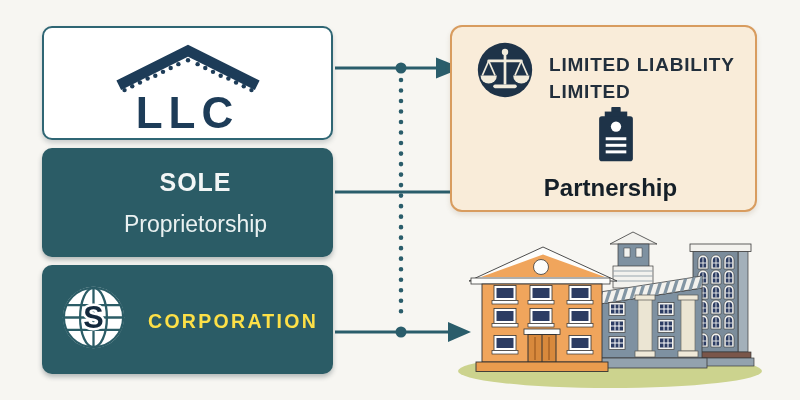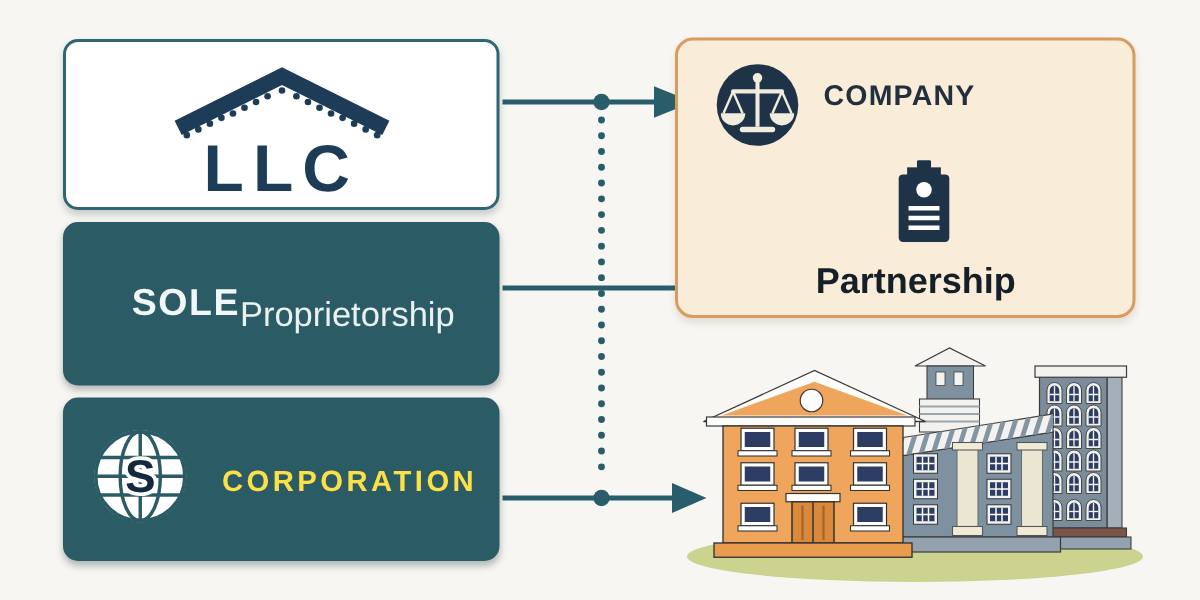--- a/index.html
+++ b/index.html
@@ -15,21 +15,21 @@
   .llc-box{
     left:42px;top:26px;width:291px;height:114px;
     background:#ffffff;border:2.5px solid #2f6674;
     box-shadow:0 3px 5px rgba(40,60,70,.22);
     display:flex;flex-direction:column;align-items:center;
     z-index:2;
   }
   .teal{background:#2b5c66;box-shadow:0 3px 5px rgba(20,40,48,.3);z-index:2;}
   .sole-box{
     left:42px;top:148px;width:291px;height:109px;
-    display:flex;flex-direction:row;align-items:center;justify-content:center;
+    display:flex;flex-direction:column;align-items:center;justify-content:center;
     padding-left:16px;
   }
   .corp-box{left:42px;top:265px;width:291px;height:109px;}
   .cream-box{
     left:450px;top:25px;width:307px;height:187px;
     background:#f9ecd9;border:2px solid #d89c5f;border-radius:12px;
     box-shadow:0 3px 5px rgba(120,90,50,.15);
     z-index:2;
   }
   
@@ -251,21 +251,22 @@
         <line x1="14" y1="22" x2="21" y2="38" stroke-width="1.8"></line>
         <line x1="50" y1="22" x2="43" y2="38" stroke-width="1.8"></line>
         <line x1="50" y1="22" x2="57" y2="38" stroke-width="1.8"></line>
         <line x1="21" y1="50" x2="43" y2="50" stroke-width="4" stroke-linecap="round"></line>
       </g>
       <circle cx="32" cy="12" r="3.5" fill="#f2ecdc"></circle>
       <path d="M5,38 A9,9 0 0 0 23,38 Z" fill="#f2ecdc"></path>
       <path d="M41,38 A9,9 0 0 0 59,38 Z" fill="#f2ecdc"></path>
     </svg>
     <div class="llcco-text">
-      <div>COMPANY</div>
+      <div>LIMITED LIABILITY</div>
+      <div>LIMITED</div>
     </div>
     <svg class="clipboard-svg" width="46" height="60" viewBox="0 0 48 64">
       <rect x="19" y="2" width="10" height="8" rx="1" fill="#1e3348"></rect>
       <rect x="12" y="7" width="24" height="8" fill="#1e3348"></rect>
       <rect x="6" y="12" width="36" height="48" rx="3" fill="#1e3348"></rect>
       <circle cx="24" cy="23" r="5.5" fill="#ffffff"></circle>
       <g stroke="#ffffff" stroke-width="3.2">
         <line x1="13" y1="36" x2="35" y2="36"></line>
         <line x1="13" y1="43" x2="35" y2="43"></line>
         <line x1="13" y1="50" x2="35" y2="50"></line>

